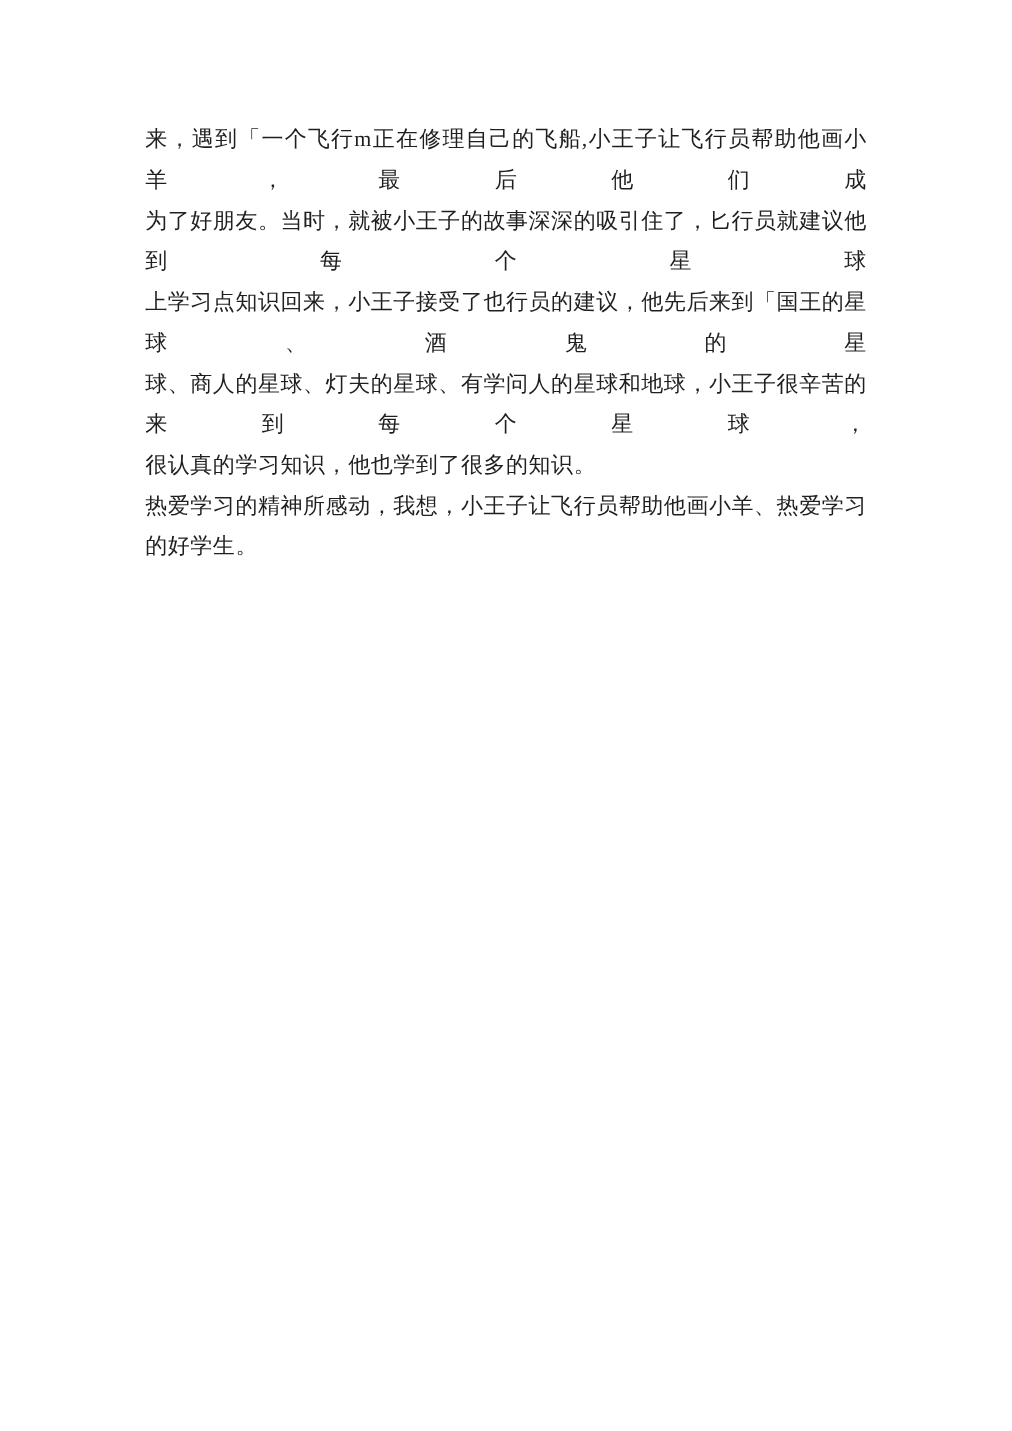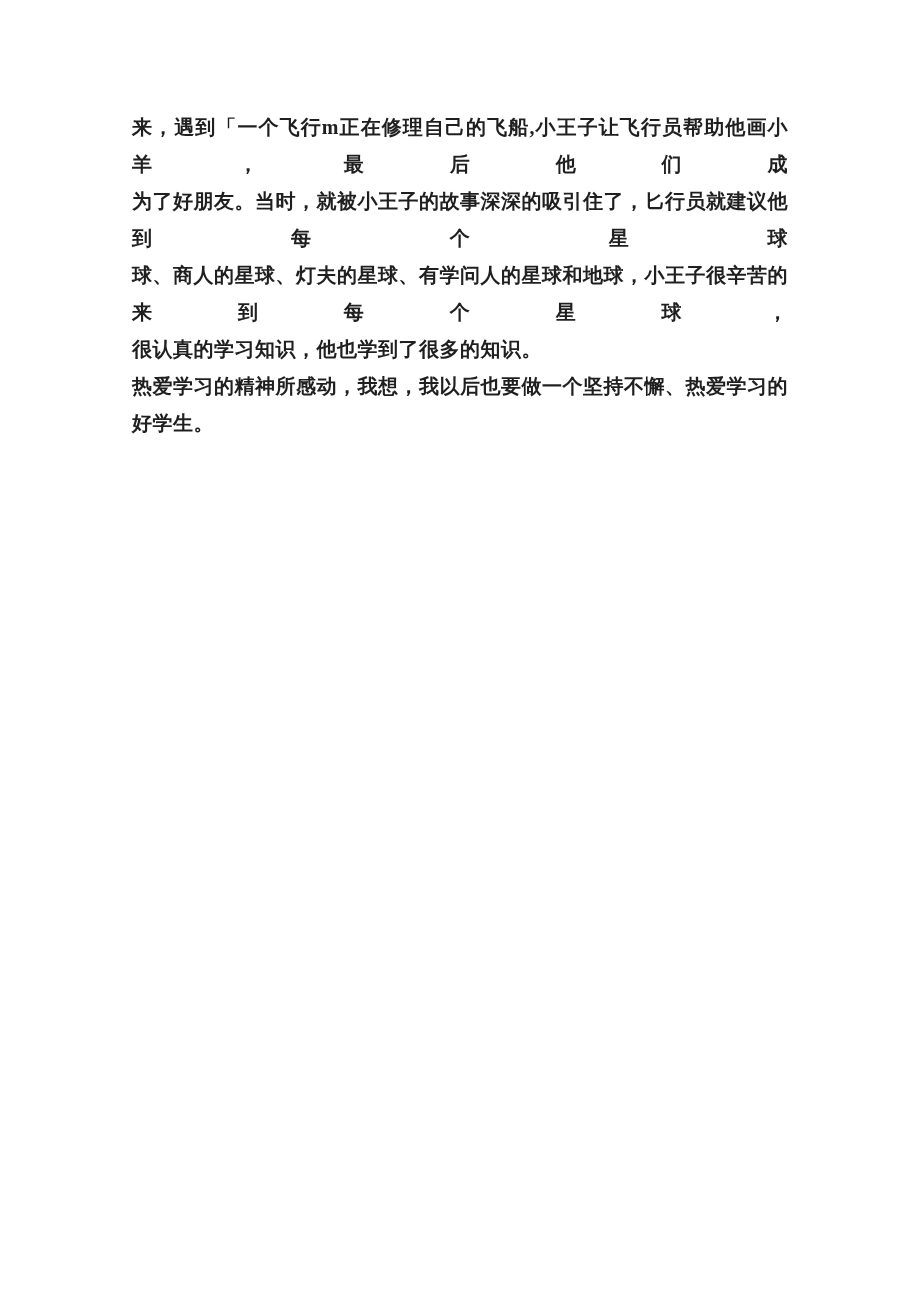--- a/index.html
+++ b/index.html
@@ -27,43 +27,43 @@
   }
   .para {
     margin: 0;
     padding: 0;
   }
   .line {
     display: block;
     white-space: normal;
     text-align: justify;
     text-align-last: justify;
-    font-weight: bold;
     -moz-text-align-last: justify;
   }
   .line.last-line {
     text-align: center;
     text-align-last: left;
     -moz-text-align-last: left;
   }
   .line.first-line-indent {
     text-indent: 2em;
   }
 </style>
 </head>
 <body>
 
 <div class="page">
   <div class="text-block">
 
     <p class="para">
       <span class="line">来，遇到「一个飞行m正在修理自己的飞船,小王子让飞行员帮助他画小羊，最后他们成</span>
       <span class="line">为了好朋友。当时，就被小王子的故事深深的吸引住了，匕行员就建议他到每个星球</span>
+      <span class="line">上学习点知识回来，小王子接受了也行员的建议，他先后来到「国王的星球、酒鬼的星</span>
       <span class="line">球、商人的星球、灯夫的星球、有学问人的星球和地球，小王子很辛苦的来到每个星球，</span>
       <span class="line last-line">很认真的学习知识，他也学到了很多的知识。</span>
     </p>
 
     <p class="para">
-      <span class="line last-line">热爱学习的精神所感动，我想，我以后也要做一个坚持不懈、热爱学习的好学生。</span>
+      <span class="line last-line">热爱学习的精神所感动，我想，小王子让飞行员帮助他画小羊、热爱学习的好学生。</span>
     </p>
 
   </div>
 </div>
 
 </body></html>

